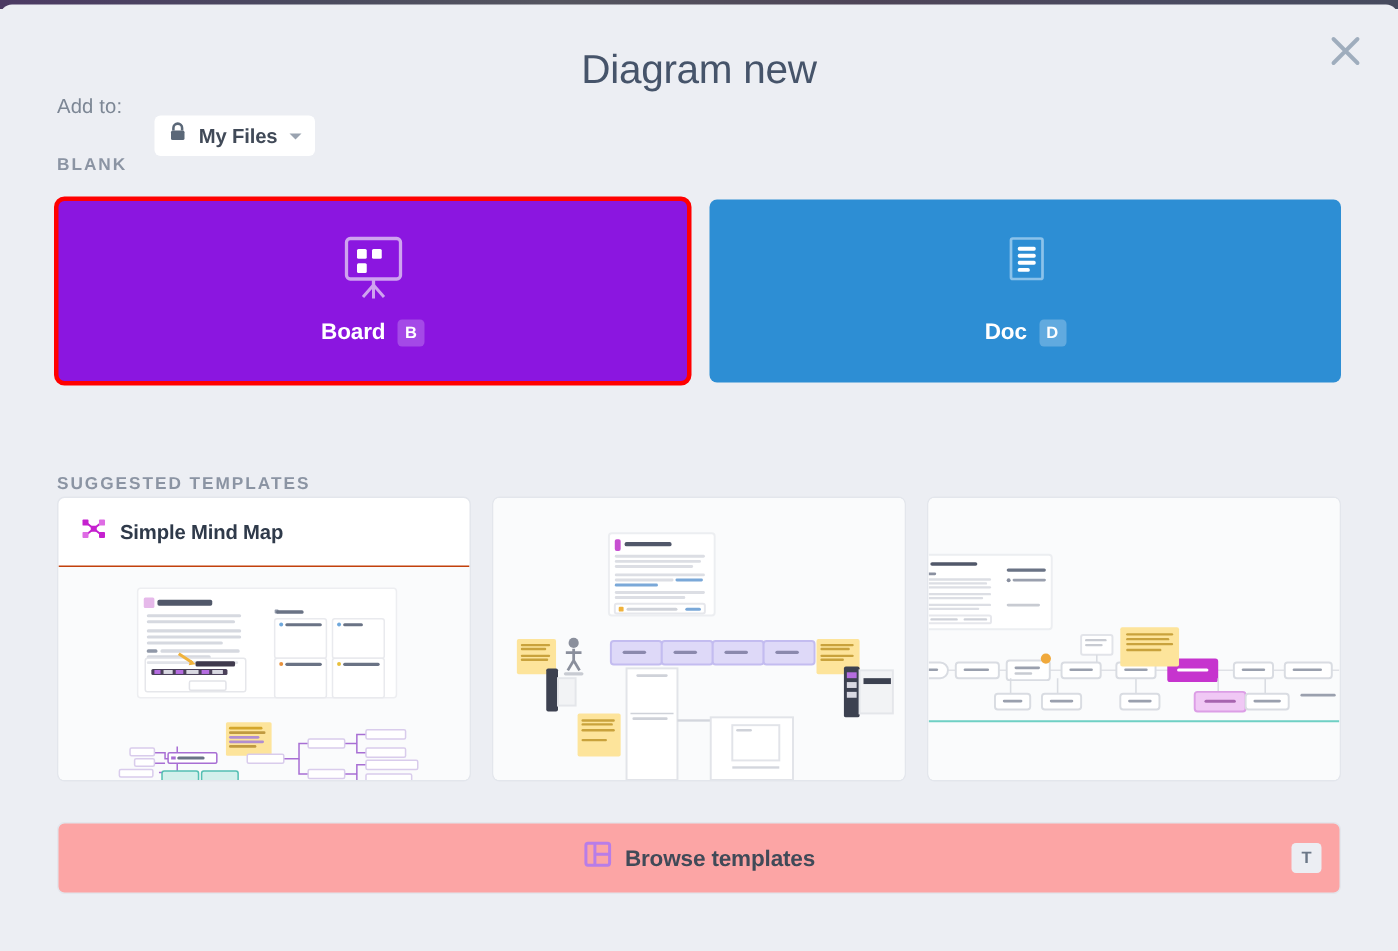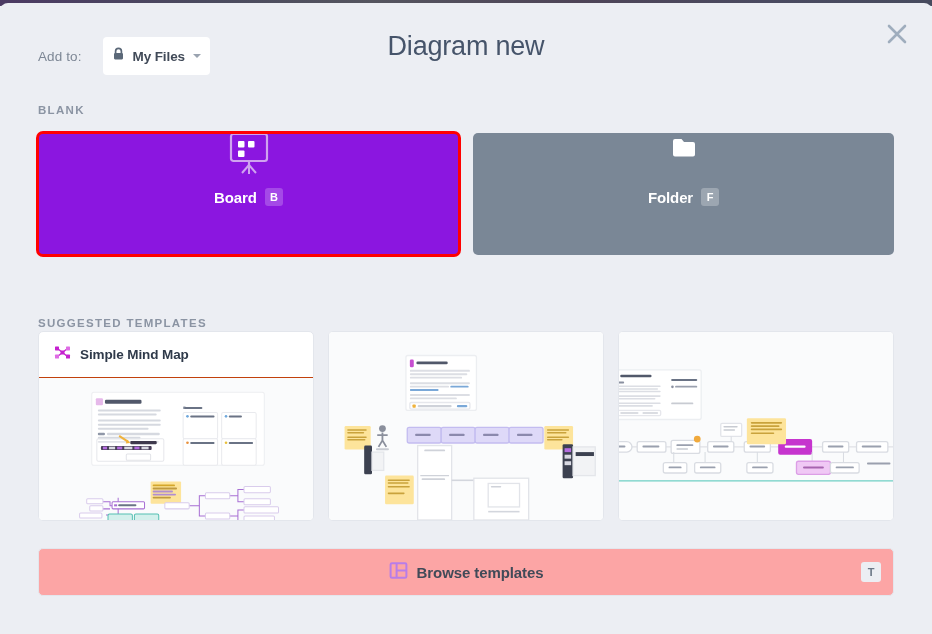--- a/index.html
+++ b/index.html
@@ -57,23 +57,24 @@
     letter-spacing: .1px;
   }
 
   .add-to-select {
     display: flex;
     align-items: center;
     gap: 7px;
     background: #ffffff;
     border-radius: 4px;
     padding: 6px 9px 6px 9px;
-    height: 38px;
+    height: 27px;
     cursor: pointer;
     box-shadow: 0 0 0 0 rgba(0,0,0,0);
+    margin-top: 40px;
   }
 
   .add-to-select .lock-ico { display: block; }
 
   .add-to-text {
     font-size: 13.5px;
     font-weight: bold;
     color: #414a58;
     letter-spacing: -.1px;
   }
@@ -132,20 +133,21 @@
     gap: 14px;
   }
 
   .blank-card {
     flex: 1;
     border-radius: 5px;
     position: relative;
     display: flex;
     flex-direction: column;
     align-items: center;
+    justify-content: center;
     cursor: pointer;
   }
 
   .blank-card.board   { background: #8b16e0; }
   .blank-card.doc     { background: #2d8ed4; }
   .blank-card.folder  { background: #7a8796; }
 
   .blank-card.selected {
     outline: 3px solid #ff0000;
     outline-offset: -1px;
@@ -327,32 +329,36 @@
           <path d="M26 30 V34" stroke="#cfa3ef" stroke-width="2.2"></path>
           <path d="M26 34 L19 42 M26 34 L33 42 M26 34 V43" stroke="#cfa3ef" stroke-width="2" fill="none"></path>
         </svg>
       </div>
       <div class="card-label-row">
         <span class="card-label">Board</span>
         <span class="shortcut-badge">B</span>
       </div>
     </div>
 
-
-    <div class="blank-card folder">
+    <div class="blank-card doc">
       <div class="card-icon">
         <svg width="52" height="48" viewBox="0 0 52 48">
-          <path d="M15 10 a2 2 0 0 1 2-2 h6.5 l2.5 3 h9 a2 2 0 0 1 2 2 v10.5 a2 2 0 0 1-2 2 H17 a2 2 0 0 1-2-2 Z" fill="#ffffff"></path>
+          <rect x="16" y="3" width="21" height="27" rx="1.2" fill="none" stroke="#8bc2ea" stroke-width="1.8"></rect>
+          <rect x="20.5" y="8.5" width="12" height="2.6" rx="1.1" fill="#ffffff"></rect>
+          <rect x="20.5" y="13.2" width="12" height="2.6" rx="1.1" fill="#ffffff"></rect>
+          <rect x="20.5" y="17.9" width="12" height="2.6" rx="1.1" fill="#ffffff"></rect>
+          <rect x="20.5" y="22.6" width="8" height="2.6" rx="1.1" fill="#ffffff"></rect>
         </svg>
       </div>
       <div class="card-label-row">
-        <span class="card-label">Folder</span>
-        <span class="shortcut-badge">F</span>
+        <span class="card-label">Doc</span>
+        <span class="shortcut-badge">D</span>
       </div>
     </div>
+
   </div>
 
   <div class="section-label label-suggested">SUGGESTED TEMPLATES</div>
 
   <div class="templates-row">
 
     <div class="template-card">
       <div class="template-head">
         <span>
           <svg width="17" height="17" viewBox="0 0 17 17">

